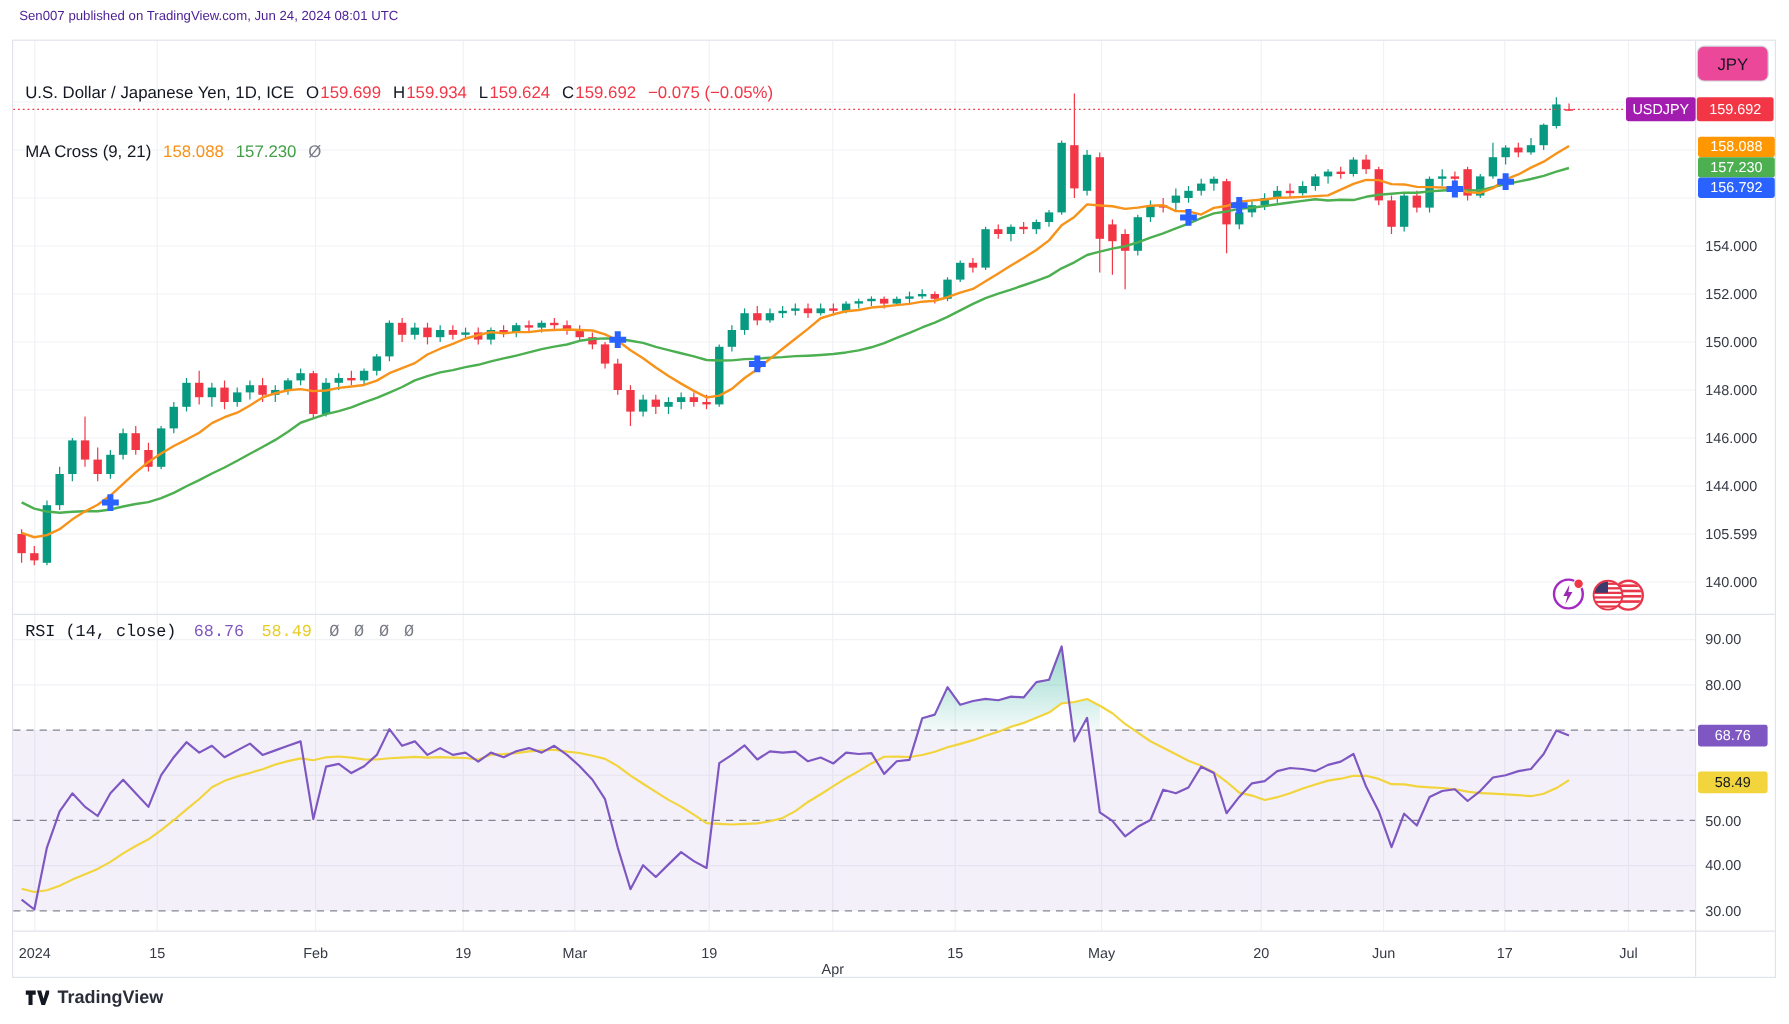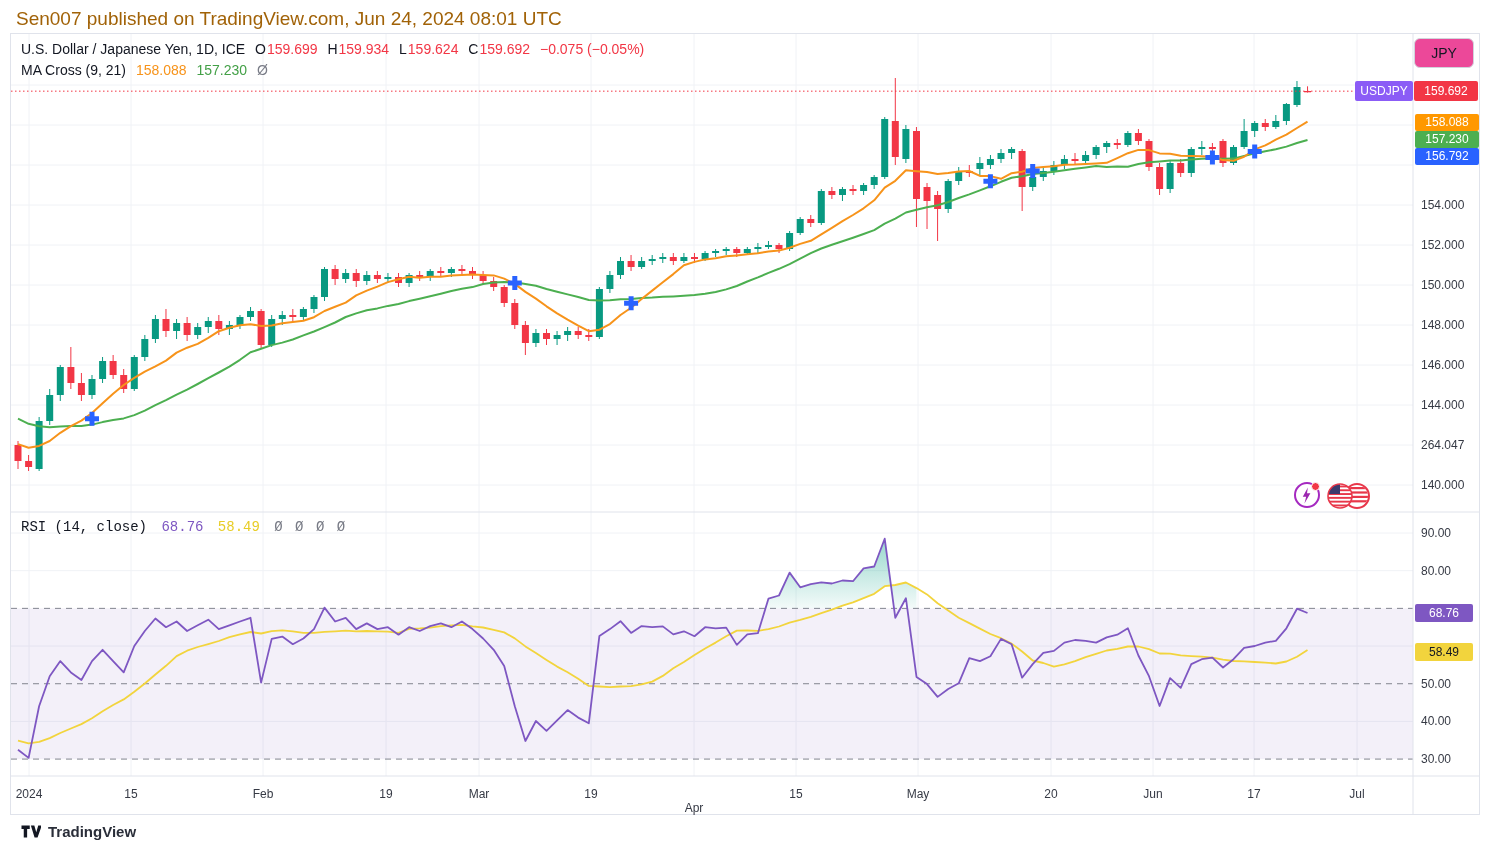--- a/index.html
+++ b/index.html
@@ -1,23 +1,23 @@
 <!DOCTYPE html>
 <html><head>
 <meta charset="utf-8">
 <style>
   * { margin:0; padding:0; box-sizing:border-box; }
   body { width:1491px; height:853px; background:#fff; position:relative; overflow:hidden;
          font-family:"Liberation Sans", sans-serif; color:#131722; }
-  .page-header { position:absolute; left:16px; top:8px; font-size:19px; color:#a16207; }
+  .page-header { position:absolute; left:16px; top:8px; font-size:11px; color:#4c1d95; }
   .widget { position:absolute; left:10px; top:33px; width:1470px; height:782px;
             border:1px solid #e0e3eb; background:#fff; }
   .chart-svg { position:absolute; left:0; top:0; }
   .legend { position:absolute; left:10px; top:5px; font-size:14px; line-height:21px; z-index:5; }
-  .legend-row { white-space:nowrap; }
+  .legend-row { white-space:nowrap;margin-top:28px; }
   .legend-row span { margin-right:6px; }
   .t-dark { color:#131722; }
   .t-red { color:#f23645; }
   .t-orange { color:#f7931a; }
   .t-green { color:#43a047; }
   .t-purple { color:#7e57c2; }
   .t-yellow { color:#e8cd26; }
   .t-gray { color:#787b86; margin-right:4px !important; }
   .rsi-legend { position:absolute; left:10px; top:485px; font-size:14px; z-index:5;font-family:Liberation Mono, monospace; }
   .rsi-legend span { margin-right:6px; }
@@ -418,21 +418,21 @@
     </svg>
   </div>
 
   <div class="price-axis" id="price-axis" style="position:absolute;left:1402px;top:0;width:66px;height:742px;padding-left:48px;">
       <div class="tick" style="left:8px;top:164px">154.000</div>
       <div class="tick" style="left:8px;top:204px">152.000</div>
       <div class="tick" style="left:8px;top:244px">150.000</div>
       <div class="tick" style="left:8px;top:284px">148.000</div>
       <div class="tick" style="left:8px;top:324px">146.000</div>
       <div class="tick" style="left:8px;top:364px">144.000</div>
-      <div class="tick" style="left:8px;top:404px">264.047</div>
+      <div class="tick" style="left:8px;top:404px">105.599</div>
       <div class="tick" style="left:8px;top:444px">140.000</div>
       <div class="tick" style="left:8px;top:492px">90.00</div>
       <div class="tick" style="left:8px;top:530px">80.00</div>
       <div class="tick" style="left:8px;top:643px">50.00</div>
       <div class="tick" style="left:8px;top:680px">40.00</div>
       <div class="tick" style="left:8px;top:718px">30.00</div>
     </div>
   <div class="time-axis" id="time-axis" style="position:absolute;left:0;top:742px;width:1402px;height:38px;">
       <div class="tick" style="left:18px;top:11px;transform:translateX(-50%)">2024</div>
       <div class="tick" style="left:120px;top:11px;transform:translateX(-50%)">15</div>
@@ -442,21 +442,21 @@
       <div class="tick" style="left:580px;top:11px;transform:translateX(-50%)">19</div>
       <div class="tick" style="left:683px;top:25px;transform:translateX(-50%)">Apr</div>
       <div class="tick" style="left:785px;top:11px;transform:translateX(-50%)">15</div>
       <div class="tick" style="left:907px;top:11px;transform:translateX(-50%)">May</div>
       <div class="tick" style="left:1040px;top:11px;transform:translateX(-50%)">20</div>
       <div class="tick" style="left:1142px;top:11px;transform:translateX(-50%)">Jun</div>
       <div class="tick" style="left:1243px;top:11px;transform:translateX(-50%)">17</div>
       <div class="tick" style="left:1346px;top:11px;transform:translateX(-50%)">Jul</div>
     </div>
 <div class="main-badge">
-        <span class="sym" style="background:#8b5cf6">USDJPY</span>
+        <span class="sym" style="background:#a21caf">USDJPY</span>
         <span class="val" style="background:#f23645">159.692</span>
     </div>
     <div class="badge" style="top:80px;background:#ff9800">158.088</div>
     <div class="badge" style="top:97px;background:#4caf50">157.230</div>
     <div class="badge" style="top:114px;background:#2962ff">156.792</div>
     <div class="badge" style="top:570px;background:#7e57c2;color:#ffffff;height:18px;line-height:18px;width:58px">68.76</div>
     <div class="badge" style="top:609px;background:#f2d43d;color:#131722;height:18px;line-height:18px;width:58px">58.49</div>
   </div>
 
 <div class="footer">

